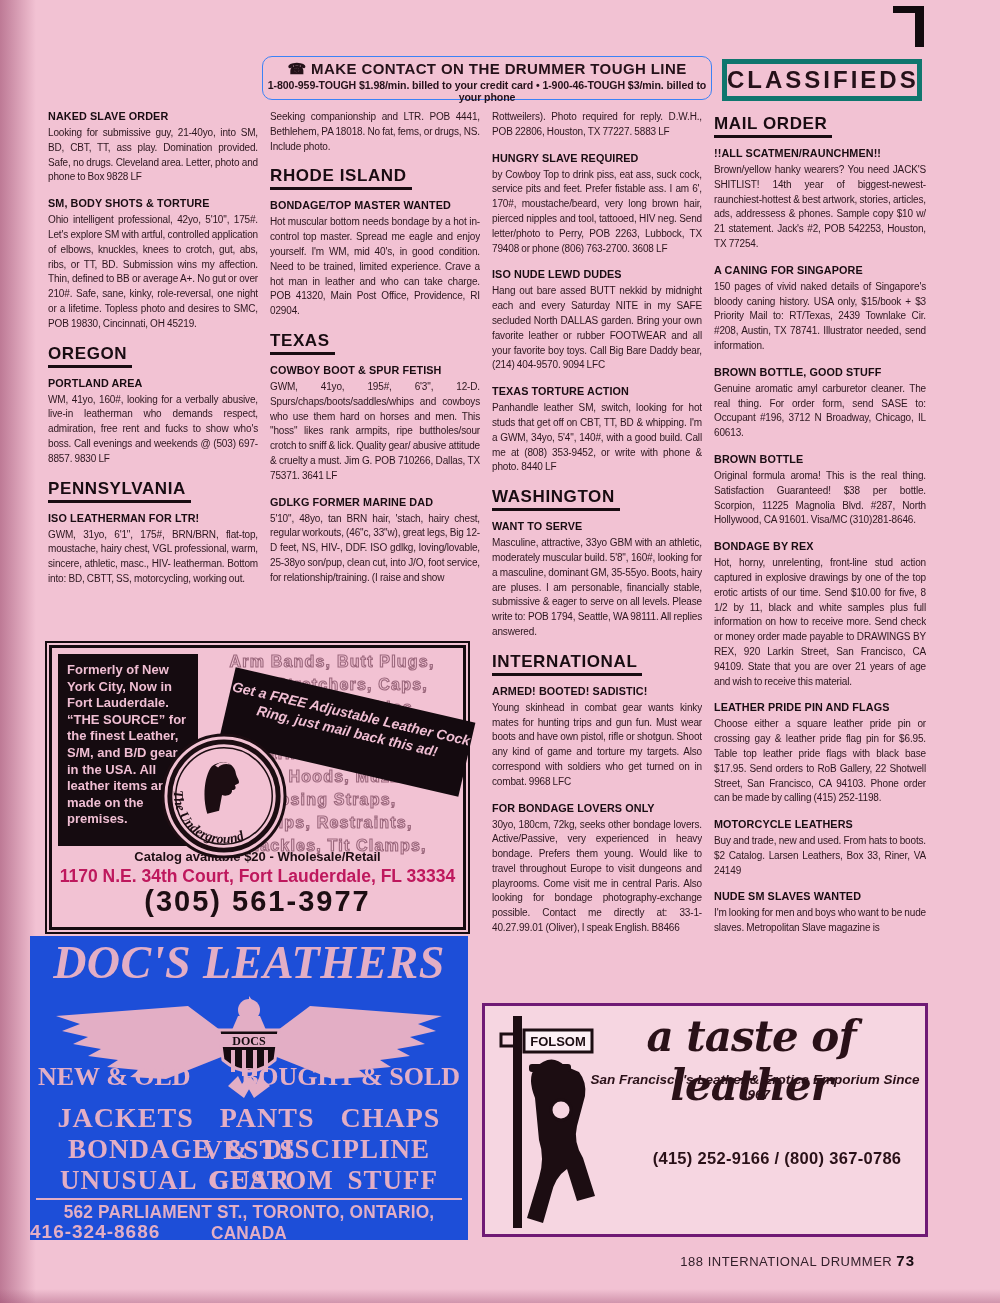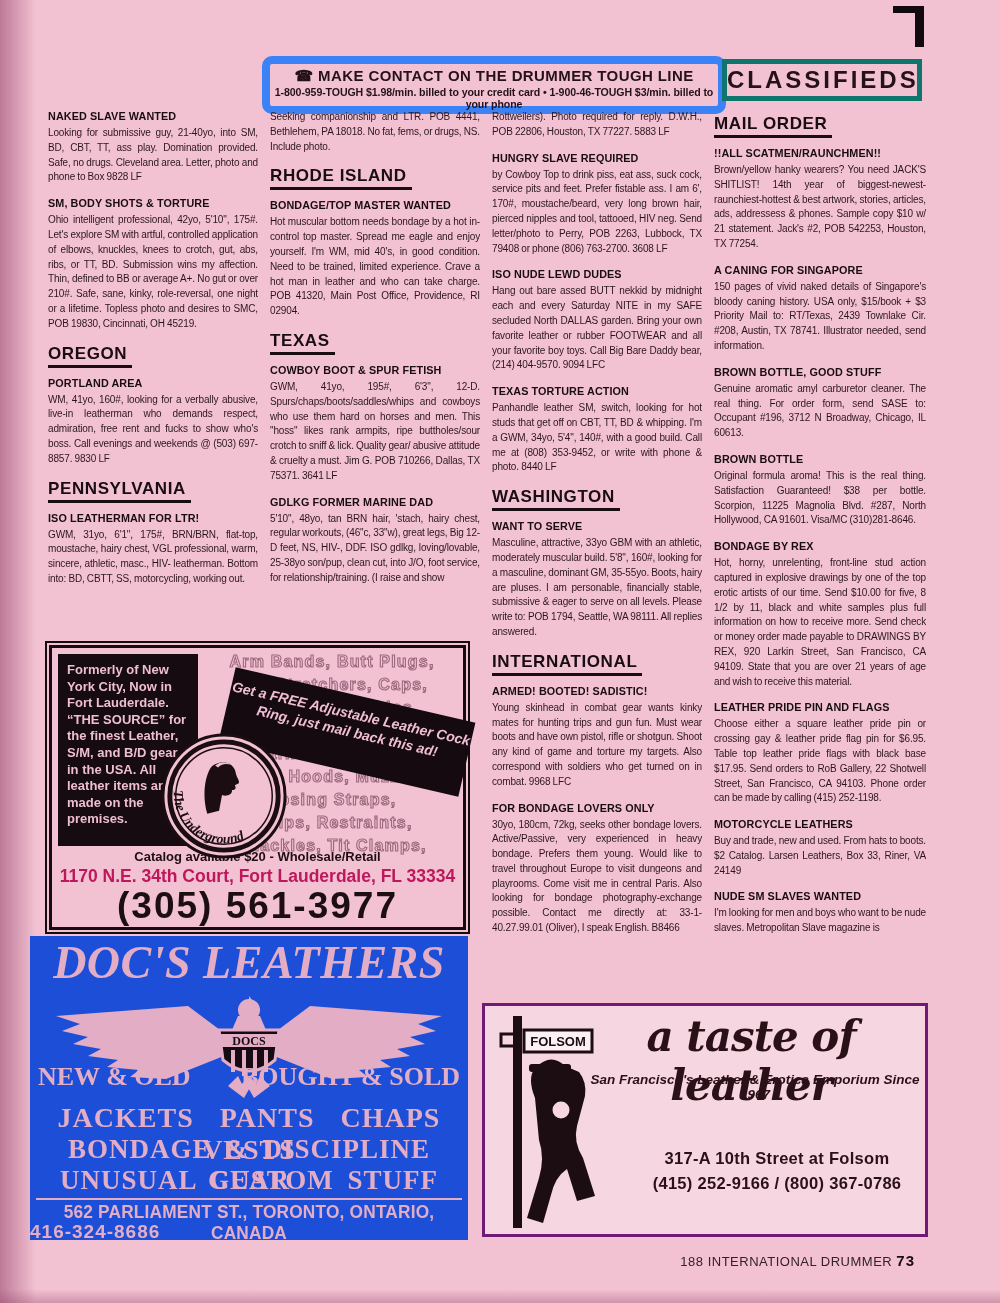--- a/index.html
+++ b/index.html
@@ -7,21 +7,21 @@
         font-family:"Liberation Sans",sans-serif;color:#241119;}
   .edge-left{position:absolute;left:0;top:0;bottom:0;width:36px;
         background:linear-gradient(90deg,rgba(146,62,99,.55),rgba(146,62,99,0));pointer-events:none;}
   .edge-bottom{position:absolute;left:0;right:0;bottom:0;height:14px;
         background:linear-gradient(0deg,rgba(146,62,99,.35),rgba(146,62,99,0));pointer-events:none;}
   .corner-mark{position:absolute;top:6px;left:893px;width:22px;height:34px;
         border-top:7px solid #120a0e;border-right:9px solid #120a0e;}
 
   
   .banner{position:absolute;left:262px;top:56px;width:448px;height:42px;
-        border:8px solid #3b82f6;border-radius:10px;text-align:center;}
+        border:1px solid #3b82f6;border-radius:10px;text-align:center;}
   .banner-title{font-weight:900;font-size:15px;letter-spacing:.4px;margin-top:3px;}
   .banner-sub{font-weight:700;font-size:10.6px;letter-spacing:-.1px;margin-top:1px;}
   .classifieds-box{position:absolute;left:722px;top:59px;width:190px;height:32px;
         border:5px solid #0f766e;font-weight:900;font-size:24px;letter-spacing:3px;
         text-align:center;line-height:32px;}
 
   
   .col{position:absolute;top:110px;width:210px;overflow:hidden;}
   .col1{left:48px;height:530px;}
   .col2{left:270px;height:530px;}
@@ -41,21 +41,21 @@
         color:#f0bed3;font-weight:800;font-size:13px;line-height:16.6px;padding:8px 9px;box-sizing:border-box;}
   .ug-products{position:absolute;left:150px;top:2px;width:260px;height:212px;text-align:center;
         font-weight:900;font-size:16px;line-height:23px;letter-spacing:1.2px;color:#f2c2d3;
         -webkit-text-stroke:1.1px rgba(97,43,66,.6);z-index:1;overflow:hidden;}
   .ug-banner{position:absolute;left:172px;top:46px;width:246px;height:76px;background:#140a0f;
         transform:rotate(13deg);z-index:3;color:#f0bed3;text-align:center;
         font-weight:800;font-size:14px;line-height:18px;padding-top:10px;box-sizing:border-box;font-style:italic;}
   .ug-logo{position:absolute;left:108px;top:84px;width:128px;height:128px;z-index:4;}
   .ug-catalog{position:absolute;left:0;right:0;top:201px;text-align:center;font-weight:800;font-size:13px;color:#1d0e13;}
   .ug-address{position:absolute;left:0;right:0;top:218px;text-align:center;font-weight:800;font-size:17.5px;color:#be185d;}
-  .ug-phone{position:absolute;left:0;right:0;top:237px;text-align:center;font-weight:900;font-size:37px;letter-spacing:2px;color:#1d0e13;}
+  .ug-phone{position:absolute;left:0;right:0;top:237px;text-align:center;font-weight:900;font-size:29px;letter-spacing:2px;color:#1d0e13;}
 
   
   .docs{position:absolute;left:30px;top:936px;width:438px;height:304px;background:#1d4ed8;color:#e3aec5;}
   .docs-title{position:absolute;left:0;right:0;top:0px;text-align:center;
         font-family:"Liberation Serif",serif;font-style:italic;font-weight:900;font-size:46px;letter-spacing:.5px;}
   .docs-eagle{position:absolute;left:8px;top:54px;width:422px;height:120px;}
   .docs-tag-l{position:absolute;left:8px;top:126px;font-family:"Liberation Serif",serif;font-weight:800;font-size:26px;}
   .docs-tag-r{position:absolute;right:8px;top:126px;font-family:"Liberation Serif",serif;font-weight:800;font-size:26px;}
   .docs-line1{position:absolute;left:0;right:0;top:166px;text-align:center;
         font-family:"Liberation Serif",serif;font-weight:800;font-size:28px;word-spacing:18px;letter-spacing:1px;}
@@ -92,21 +92,21 @@
     <div class="banner-title">
       <span>☎</span>
       <span>MAKE CONTACT ON THE DRUMMER TOUGH LINE</span>
     </div>
     <div class="banner-sub">1-800-959-TOUGH $1.98/min. billed to your credit card  •  1-900-46-TOUGH $3/min. billed to your phone</div>
   </div>
   <div class="classifieds-box">CLASSIFIEDS</div>
 
   <div class="col col1">
       <div class="ad">
-        <div class="ad-title">NAKED SLAVE WANTED</div>
+        <div class="ad-title">NAKED SLAVE ORDER</div>
         <div class="ad-body">Looking for submissive guy, 21-40yo, into SM, BD, CBT, TT, ass play. Domination provided. Safe, no drugs. Cleveland area. Letter, photo and phone to Box 9828 LF</div>
       </div>
       <div class="ad">
         <div class="ad-title">SM, BODY SHOTS &amp; TORTURE</div>
         <div class="ad-body">Ohio intelligent professional, 42yo, 5'10", 175#. Let's explore SM with artful, controlled application of elbows, knuckles, knees to crotch, gut, abs, ribs, or TT, BD. Submission wins my affection. Thin, defined to BB or average A+. No gut or over 210#. Safe, sane, kinky, role-reversal, one night or a lifetime. Topless photo and desires to SMC, POB 19830, Cincinnati, OH 45219.</div>
       </div>
       <div class="section">OREGON</div>
       <div class="ad">
         <div class="ad-title">PORTLAND AREA</div>
         <div class="ad-body">WM, 41yo, 160#, looking for a verbally abusive, live-in leatherman who demands respect, admiration, free rent and fucks to show who's boss. Call evenings and weekends @ (503) 697-8857. 9830 LF</div>
@@ -276,21 +276,20 @@
       <rect x="33" y="20" width="68" height="22" fill="#fdf0f5" stroke="#1c0d12" stroke-width="3"></rect>
       <text x="67" y="36" text-anchor="middle" font-family="Liberation Sans, sans-serif" font-weight="bold" font-size="13" fill="#1c0d12">FOLSOM</text>
       <path d="M44 58 q16 -16 30 -2 l14 6 q8 10 6 24 l-8 30 q-4 16 6 32 l12 38 -18 5 -10 -32 q-12 8 -16 26 l-8 28 -16 -5 12 -40 q6 -20 0 -38 l-4 -42 q-8 -20 0 -30 z" fill="#1c0d12"></path>
       <rect x="38" y="54" width="42" height="8" rx="3" fill="#1c0d12"></rect>
       <circle cx="70" cy="100" r="10" fill="#f6d6e1"></circle>
       <circle cx="70" cy="100" r="10" fill="none" stroke="#1c0d12" stroke-width="3"></circle>
     </svg>
     <div class="taste-title">a taste of leather</div>
     <div class="taste-sub">San Francisco's Leather &amp;  Erotica Emporium Since 1967</div>
     <div class="taste-addr">
-      <div>317-A 10th Street at Folsom</div>
       <div>(415) 252-9166 / (800) 367-0786</div>
     </div>
   </div>
 
   <div class="footer">
     <span>188</span>
     <span>INTERNATIONAL DRUMMER</span>
     <b>73</b>
   </div>
 </div>

